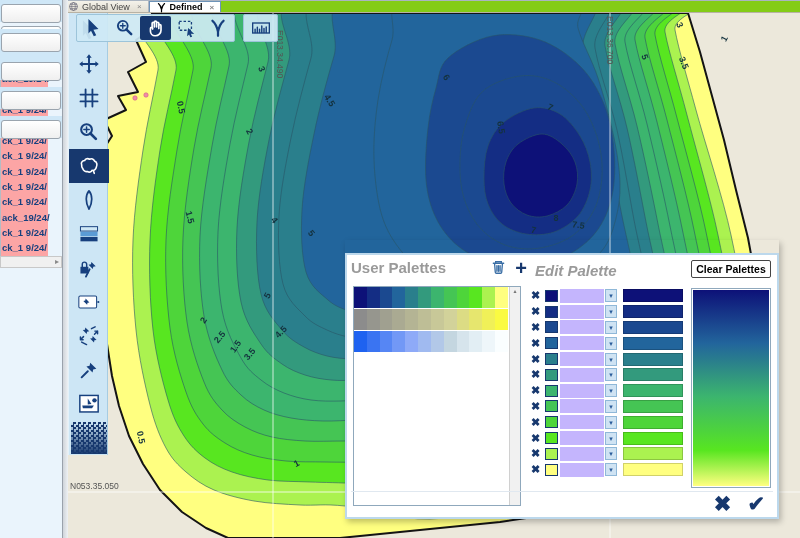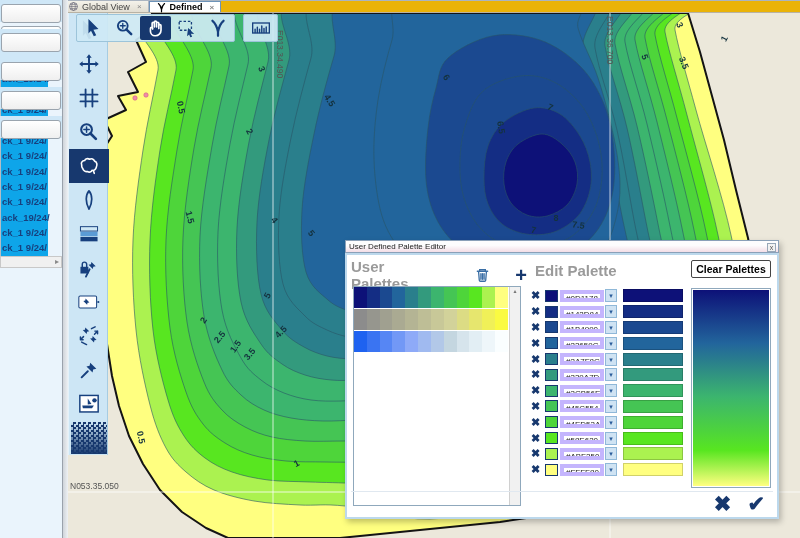--- a/index.html
+++ b/index.html
@@ -2,39 +2,39 @@
 <html><head>
 <meta charset="utf-8">
 <style>
   html,body{margin:0;padding:0;}
   body{width:800px;height:538px;position:relative;overflow:hidden;background:#ECE8DB;
        font-family:"Liberation Sans",sans-serif;-webkit-font-smoothing:antialiased;}
   *{box-sizing:border-box;}
   
   #map{position:absolute;left:0;top:0;width:800px;height:538px;}
   
-  .tabstrip{position:absolute;left:62px;top:0;width:738px;height:13px;background:#eab308;
+  .tabstrip{position:absolute;left:62px;top:0;width:738px;height:13px;background:#84cc16;
             border-top:1px solid #aab4c0;border-bottom:1px solid #b8b2a4;display:flex;align-items:stretch;}
   .tab{display:flex;align-items:center;gap:3px;padding:0 6px;font-size:9px;color:#444;
        border-right:1px solid #b0b8c2;background:linear-gradient(#f4f2ea,#e2ded2);}
   .tab.active{background:#fff;border:1px solid #6d93b8;border-bottom:none;color:#000;font-weight:bold;}
   .tab .tclose{font-size:8px;color:#888;margin-left:4px;}
   .tab .ticn{width:11px;height:11px;display:inline-block;}
   .tab .ticn svg{width:11px;height:11px;display:block;}
   
   .sidebar{position:absolute;left:0;top:0;width:62px;height:538px;background:#eaf4fc;overflow:hidden;}
   .sb-head{position:absolute;left:0;top:0;width:62px;height:24px;background:#eaf4fc;
            color:#17407e;font-weight:bold;font-size:15px;padding:2px 0 0 2px;}
   .sb-star{position:absolute;right:6px;color:#4878aa;font-size:13px;font-weight:normal;}
   .sb-btn{position:absolute;left:1px;width:60px;height:19px;background:linear-gradient(#ffffff,#efefef);
           border:1px solid #9aa4ae;border-radius:3px;}
   .sb-band{position:absolute;left:0;width:62px;background:#cfe7f7;}
   .sb-listhead{position:absolute;left:0;top:58px;width:62px;height:13px;
                background:linear-gradient(#fbfcfd,#dfe5ea);border:1px solid #b4bcc4;}
-  .sb-list{position:absolute;left:0;top:71px;width:48px;height:185px;background:#0ea5e9;border-left:1px solid #b4bcc4;}
+  .sb-list{position:absolute;left:0;top:71px;width:48px;height:185px;background:#fca5a5;border-left:1px solid #b4bcc4;}
   .trow{height:15.4px;display:flex;justify-content:space-between;align-items:center;
         font-size:9.5px;font-weight:bold;color:#17407e;padding:0 1px;white-space:nowrap;}
   .sb-hscroll{position:absolute;left:0;top:256px;width:62px;height:12px;background:#f0f0f0;
               border:1px solid #c8c8c8;color:#888;font-size:8px;text-align:right;line-height:10px;padding-right:2px;}
   .sb-sec{position:absolute;left:0;width:62px;height:22px;background:#cfe7f7;color:#17407e;
           font-weight:bold;font-size:13px;padding:2px 0 0 2px;}
   
   .ltoolbar{position:absolute;left:68px;top:13px;width:40px;height:442px;background:#cde6f5;
             border-right:1px solid #a6cce2;border-left:1px solid #e4f2fa;}
   .lt-cell{width:40px;height:34px;display:flex;align-items:center;justify-content:center;color:#17407e;}
@@ -55,38 +55,38 @@
   .dialog{position:absolute;left:345px;top:240px;width:434px;height:279px;
           box-shadow:2px 3px 6px rgba(0,0,0,0.25);}
   .dlg-title{position:absolute;left:0;top:0;right:0;height:13px;
              background:linear-gradient(#fdfdfe 40%,#f3dde6);border:1px solid #8aa0b8;
              font-size:8px;color:#222;padding:1px 0 0 3px;}
   .dlg-close{position:absolute;right:2px;top:2px;width:9px;height:9px;border:1px solid #98a8b8;
              background:#f2f2f2;font-size:7px;line-height:7px;text-align:center;color:#555;}
   .dlg-body{position:absolute;left:0;top:13px;right:0;bottom:0;background:#fff;border:2px solid #bcd8ec;}
   .pane-title{font-size:15px;font-weight:bold;color:#9a9a9a;}
   .up-pane{position:absolute;left:4px;top:3px;width:176px;bottom:3px;}
-  .up-head{display:flex;align-items:center;gap:16px;}
+  .up-head{display:flex;align-items:flex-end;}
   .up-head .sp{flex:1;}
   .trash{width:17px;height:18px;}
   .trash svg{width:17px;height:18px;}
   .plus{color:#17386e;font-size:20px;font-weight:bold;line-height:16px;margin-left:8px;}
   .up-list{position:absolute;left:2px;top:28px;width:168px;bottom:8px;border:1px solid #8fa8bc;background:#fff;}
   .pstrip{display:flex;height:21px;margin:0 12px 1px 0;}
   .pstrip .pcell{flex:1;}
   .up-scroll{position:absolute;right:0;top:0;width:11px;bottom:0;background:#f1f1f1;border-left:1px solid #d0d0d0;
              font-size:6px;color:#777;text-align:center;}
   .ep-pane{position:absolute;left:184px;top:3px;right:4px;bottom:3px;}
   .clearbtn{position:absolute;right:2px;top:2px;width:80px;height:18px;background:#fff;border:1px solid #444;
             border-radius:2px;font-size:10.5px;font-weight:bold;color:#000;text-align:center;line-height:16px;}
   .ep-rows{position:absolute;left:0;top:30px;width:156px;}
   .ep-row{display:flex;align-items:center;height:15.8px;}
   .ep-x{color:#17386e;font-weight:bold;font-size:11px;width:14px;}
   .ep-sw{width:13px;height:12px;border:1.5px solid #17386e;margin-right:2px;}
-  .ep-hex{width:44px;height:12px;border:4px solid #c4b5fd;font-size:8px;line-height:10px;color:#222;
+  .ep-hex{width:44px;height:12px;border:7px solid #c4b5fd;font-size:8px;line-height:10px;color:#222;
           padding-left:2px;background:#fff;white-space:nowrap;overflow:hidden;}
   .ep-dd{width:12px;height:13px;background:#cfe3f3;border:1px solid #8fb8d8;color:#2a5c9a;
          font-size:7px;line-height:11px;text-align:center;margin-left:1px;}
   .ep-bar{width:60px;height:13px;margin-left:6px;border:1px solid rgba(0,0,0,0.18);}
   .grad-col{position:absolute;right:2px;top:30px;width:80px;height:200px;border:1px solid #8fa8bc;padding:1px;background:#fff;}
   .grad-inner{width:100%;height:100%;}
   .dlg-foot{position:absolute;left:4px;right:4px;bottom:2px;height:24px;border-top:1px solid #e0e8f0;
             display:flex;justify-content:flex-end;align-items:center;gap:16px;padding-right:8px;}
   .bigbtn{color:#17386e;font-size:21px;font-weight:bold;line-height:20px;}
 </style>
@@ -468,24 +468,20 @@
       <span style="display:flex;">
         <svg viewBox="0 0 18 18">
           <rect x="1.5" y="4.5" width="15" height="9" fill="none" stroke="currentColor" stroke-width="1.2"></rect>
           <path d="M3.7,13 v-3 M5.7,13 v-4.8 M7.7,13 v-3 M9.7,13 v-5.8 M11.7,13 v-3.6 M13.7,13 v-5" stroke="currentColor" fill="none" stroke-linecap="round" stroke-linejoin="round" stroke-width="1.3"></path>
         </svg>
       </span>
     </div>
   </div>
 
 <div class="dialog">
-  <div class="dlg-title">
-    <span>User Defined Palette Editor</span>
-    <span class="dlg-close">x</span>
-  </div>
   <div class="dlg-body">
 
     <div class="up-pane">
       <div class="up-head">
         <span class="pane-title">User Palettes</span>
         <span class="sp"></span>
         <span class="trash"><svg viewBox="0 0 18 19">
               <path d="M3.5,5.5 h11 M6,5.5 V3.8 h6 v1.7 M4.8,5.5 l0.8,9.5 a1.2,1.2 0 0 0 1.2,1.1 h4.4 a1.2,1.2 0 0 0 1.2,-1.1 l0.8,-9.5 M7.3,8 v6 M9,8 v6 M10.7,8 v6" fill="none" stroke="#3a6ea5" stroke-width="1.4" stroke-linecap="round"></path>
             </svg></span>
         <span class="plus">+</span>
@@ -536,21 +532,21 @@
             <div class="pcell" style="background: rgb(238, 246, 250);"></div>
             <div class="pcell" style="background: rgb(250, 254, 255);"></div>
           </div>
         <div class="up-scroll">
           <span>▴</span>
         </div>
       </div>
     </div>
 
     <div class="ep-pane">
-      <span class="pane-title" style="position:absolute;left:4px;top:4px;">Edit Palette</span>
+      <span class="pane-title" style="position:absolute;left:4px;top:4px;font-style:italic;">Edit Palette</span>
       <div class="clearbtn">Clear Palettes</div>
       <div class="ep-rows">
 
           <div class="ep-row">
             <span class="ep-x">✖</span>
             <span class="ep-sw" style="background: rgb(13, 17, 120);"></span>
             <span class="ep-hex">#0D1178</span>
             <span class="ep-dd">▾</span>
             <span class="ep-bar" style="background: rgb(13, 17, 120);"></span>
           </div>

